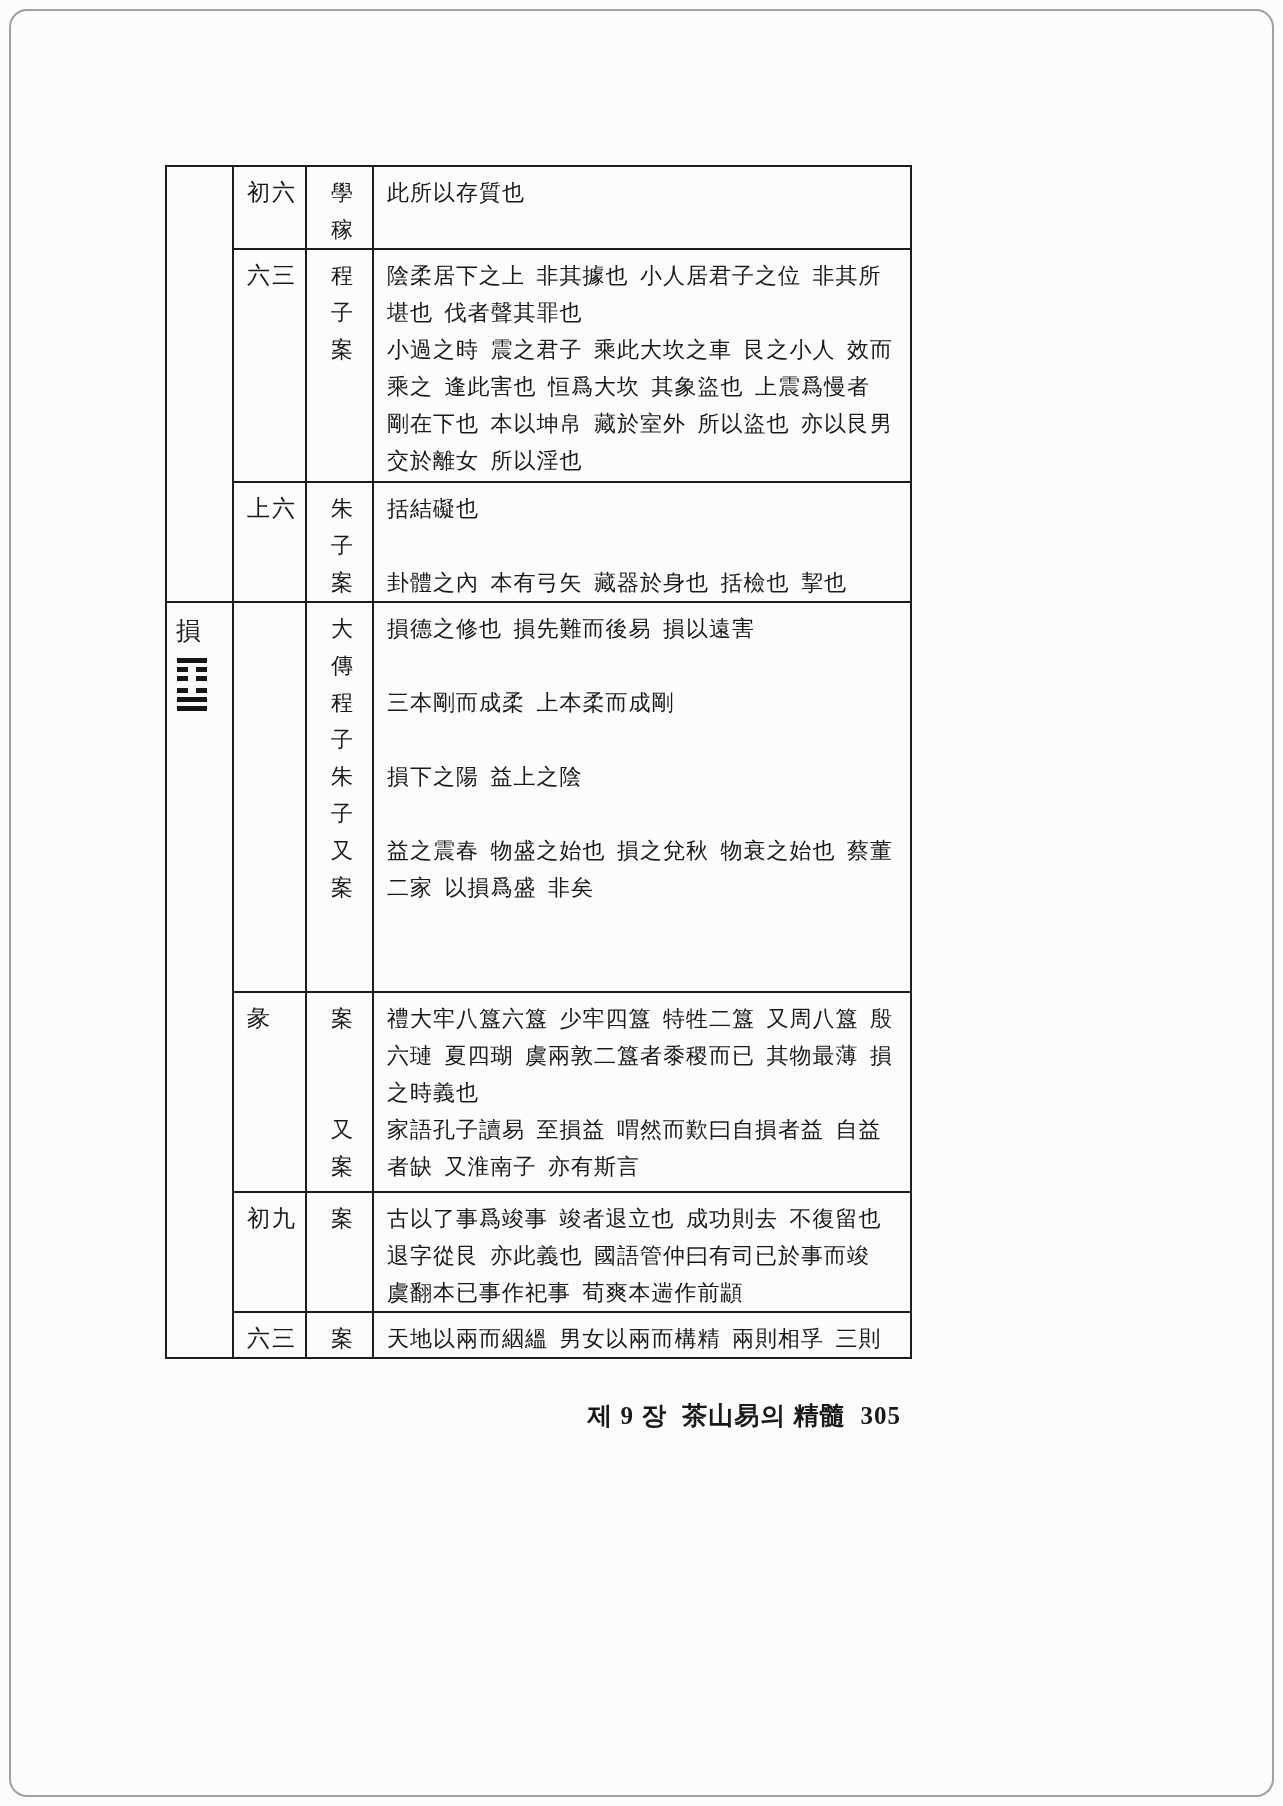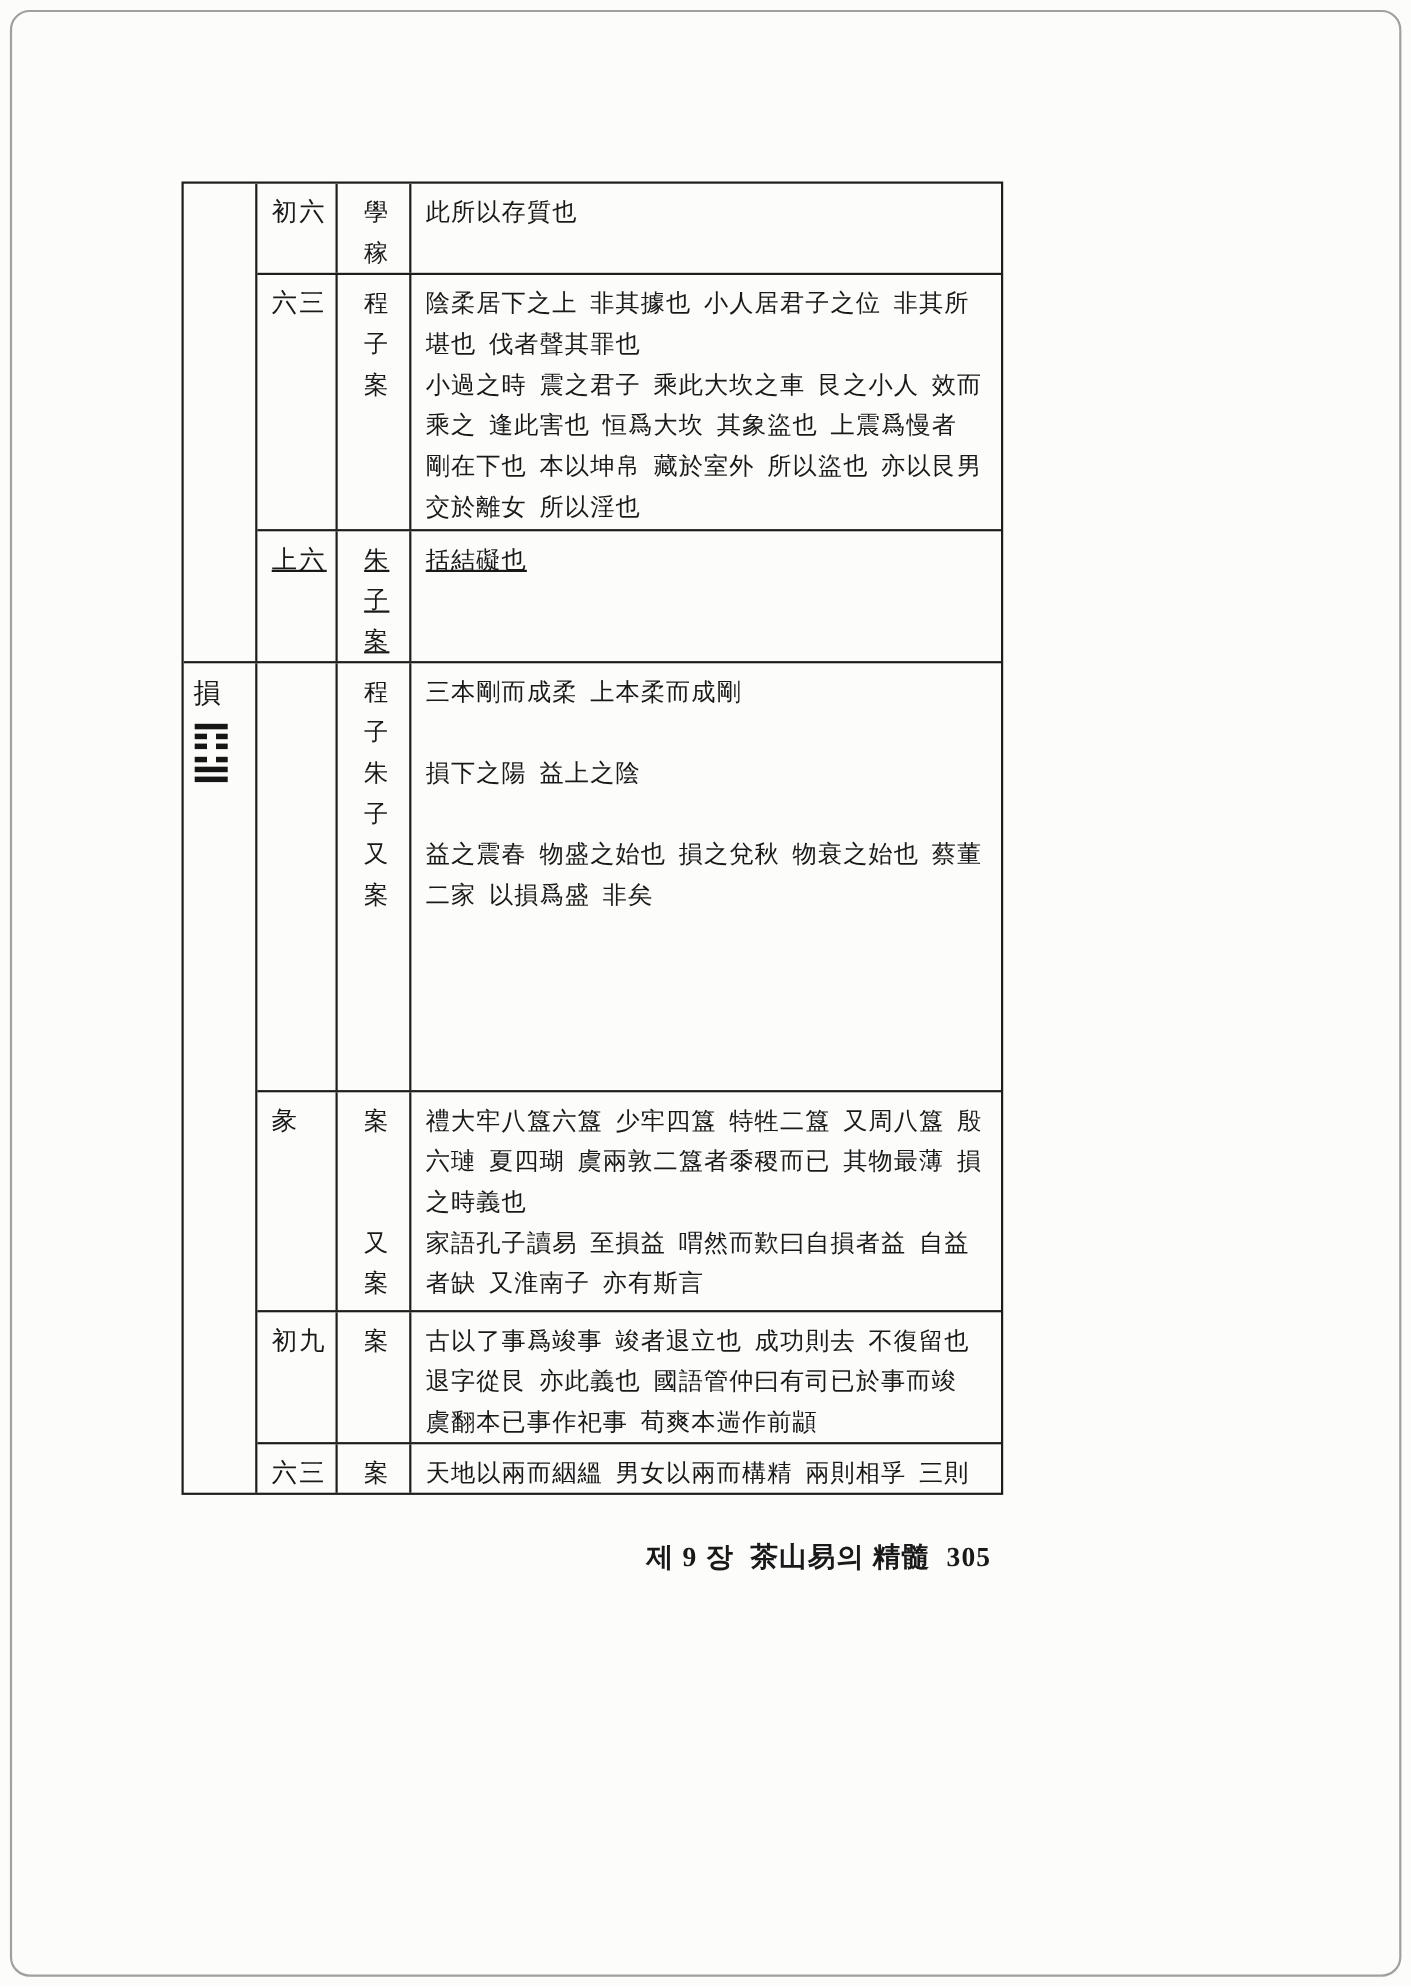--- a/index.html
+++ b/index.html
@@ -82,21 +82,21 @@
     line-height: 37px;
     letter-spacing: 1px;
     word-spacing: 5px;
   }
   .entry:first-child .label-cell,
   .entry:first-child .text-cell { padding-top: 7px; }
 
   
   .h-a { min-height: 57px; }
   .h-b { min-height: 233px; }
-  .h-c { min-height: 88px; text-decoration: underline; }
+  .h-c { min-height: 88px; }
   .h-d { min-height: 390px; }
   .h-e { min-height: 200px; }
   .h-f { min-height: 120px; }
   .h-g { min-height: 80px; }
   .h-h { min-height: 26px; }
 
   
   .hex-name {
     padding: 13px 0 0 9px;
     font-size: 25px;
@@ -164,20 +164,21 @@
 
         <div class="section h-c">
           <div class="pos-cell">上六</div>
           <div class="entries">
             <div class="entry">
               <div class="label-cell">朱子</div>
               <div class="text-cell">括結礙也</div>
             </div>
             <div class="entry">
               <div class="label-cell">案</div>
+              <div class="text-cell">卦體之內 本有弓矢 藏器於身也 括檢也 挈也</div>
             </div>
           </div>
         </div>
 
       </div>
     </div>
 
     <div class="tblock">
       <div class="hex-cell">
         <div class="hex-name">損</div>
@@ -189,20 +190,24 @@
             <div class="hx-line yang"></div>
             <div class="hx-line yang"></div>
           </div>
       </div>
       <div class="sections">
 
         <div class="section h-d">
           <div class="pos-cell"></div>
           <div class="entries">
             <div class="entry">
+              <div class="label-cell">大傳</div>
+              <div class="text-cell">損德之修也 損先難而後易 損以遠害</div>
+            </div>
+            <div class="entry">
               <div class="label-cell">程子</div>
               <div class="text-cell">三本剛而成柔 上本柔而成剛</div>
             </div>
             <div class="entry">
               <div class="label-cell">朱子</div>
               <div class="text-cell">損下之陽 益上之陰</div>
             </div>
             <div class="entry">
               <div class="label-cell">又案</div>
               <div class="text-cell">益之震春 物盛之始也 損之兌秋 物衰之始也 蔡董二家 以損爲盛 非矣</div>

